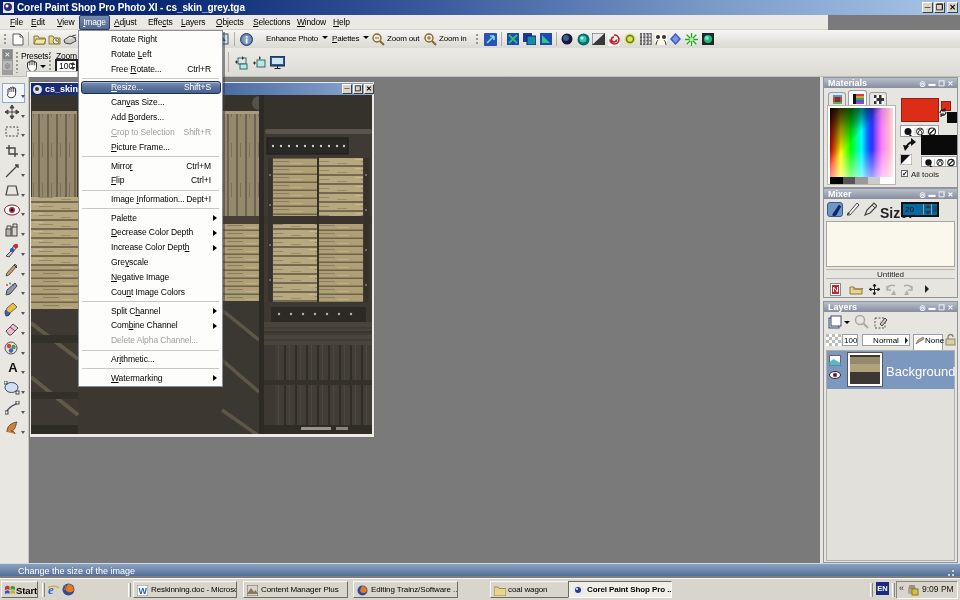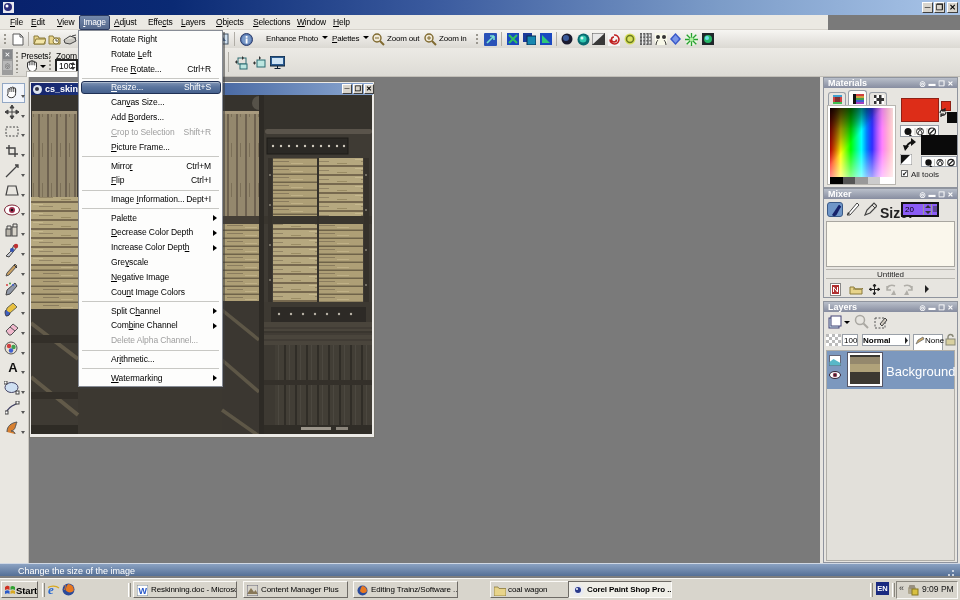--- a/index.html
+++ b/index.html
@@ -52,20 +52,21 @@
 .task{position:absolute;top:2px;height:17px;background:#d8d5cc;border:1px solid;border-color:#fbfaf7 #6e6b66 #6e6b66 #fbfaf7;font-size:8px;letter-spacing:-0.1px;line-height:15px;color:#000;overflow:hidden;white-space:nowrap}
 .tgrip{position:absolute;top:4px;width:3px;height:14px;border-left:1px solid #fff;border-right:1px solid #8a877f}
 </style></head>
 <body>
 <div class="abs" id="titlebar">
   <svg class="abs" style="left:3px;top:2px" width="11" height="11">
       <rect width="11" height="11" fill="#e8e8f0"></rect>
       <circle cx="5" cy="5" r="4" fill="#2a2a7a"></circle>
       <circle cx="4" cy="4" r="1.5" fill="#fff"></circle>
     </svg>
+  <span class="txt">Corel Paint Shop Pro Photo XI - cs_skin_grey.tga</span>
   <span class="capbtn" style="left:922px">─</span>
   <span class="capbtn" style="left:934px">❐</span>
   <span class="capbtn" style="left:947px">✕</span>
 </div>
 <div class="abs" id="menubar">
   <span class="mitem" style="left:10px"><u>F</u>ile</span>
   <span class="mitem" style="left:31px"><u>E</u>dit</span>
   <span class="mitem" style="left:57px"><u>V</u>iew</span>
   <span id="msel"><u>I</u>mage</span>
   <span class="mitem" style="left:114px"><u>A</u>djust</span>
@@ -519,21 +520,21 @@
   </div>
   <svg class="abs" style="left:22px;top:13px" width="14" height="14">
         <path d="M1 13L11 1l2 2L4 13z" fill="#fff" stroke="#444"></path>
         <path d="M1 13l3-1-2-2z" fill="#333"></path>
       </svg>
   <svg class="abs" style="left:40px;top:13px" width="13" height="14">
         <path d="M1 13l2-5 7-7 3 3-7 7z" fill="none" stroke="#444" stroke-width="1.2"></path>
         <path d="M8 3l3 3" stroke="#444"></path>
       </svg>
   <span class="abs" style="left:56px;top:16px;font-size:14px;font-weight:bold;color:#222">Size:</span>
-  <div class="abs" style="left:77px;top:13px;width:38px;height:15px;background:#8b5cf6;border:2px solid #111">
+  <div class="abs" style="left:77px;top:13px;width:38px;height:15px;background:#0369a1;border:2px solid #111">
     <span class="abs" style="left:2px;top:1px;font-size:8px">20</span>
     <div class="abs" style="left:20px;top:0;width:8px;height:11px;border-left:1px solid #999">
       <svg width="8" height="11">
             <path d="M4 1l3 3H1zM4 10L1 7h6z" fill="#333"></path>
           </svg>
     </div>
     <div class="abs" style="left:28px;top:0;width:6px;height:11px;border-left:1px solid #999">
       <svg width="6" height="11">
             <path d="M1 3h4M1 5h4M1 7h4" stroke="#333"></path>
           </svg>
@@ -575,21 +576,21 @@
   <svg class="abs" style="left:30px;top:12px" width="15" height="15">
         <circle cx="6" cy="6" r="4.5" fill="none" stroke="#aaa8a2" stroke-width="1.5"></circle>
         <path d="M9.5 9.5L14 14" stroke="#aaa8a2" stroke-width="2"></path>
       </svg>
   <svg class="abs" style="left:50px;top:13px" width="14" height="14">
         <rect x="1" y="3" width="10" height="10" fill="none" stroke="#555" stroke-dasharray="2 1.5"></rect>
         <path d="M6 9l5-6 2 2-5 6z" fill="#d0cac0" stroke="#444"></path>
       </svg>
   <div class="abs" style="left:2px;top:32px;width:15px;height:12px;background:conic-gradient(#fff 0 25%,#bbb 0 50%,#fff 0 75%,#bbb 0);background-size:6px 6px"></div>
   <div class="abs" style="left:18px;top:32px;width:16px;height:12px;background:#fff;border:1px solid #9aa0a8;font-size:8px;line-height:11px;padding-left:1px">100</div>
-  <div class="abs" style="left:38px;top:32px;width:48px;height:12px;background:#fff;border:1px solid #9aa0a8;font-size:8px;line-height:11px;font-weight:bold;">Normal<svg class="abs" style="left:41px;top:2px" width="5" height="7">
+  <div class="abs" style="left:38px;top:32px;width:48px;height:12px;background:#fff;border:1px solid #9aa0a8;font-size:8px;line-height:11px;font-weight:normal;text-align:center">Normal<svg class="abs" style="left:41px;top:2px" width="5" height="7">
           <path d="M1 0l3 3.5L1 7z" fill="#222"></path>
         </svg></div>
   <div class="abs" style="left:89px;top:32px;width:30px;height:24px;background:#fff;border:1px solid #9aa0a8;font-size:8px;line-height:11px">
         <svg class="abs" style="left:1px;top:1px" width="10" height="9">
           <path d="M1 8l2-4 5-3 1 2-5 3z" fill="#c8a868" stroke="#666" stroke-width=".7"></path>
         </svg>
         <span class="abs" style="left:11px">None</span>
       </div>
   <svg class="abs" style="left:121px;top:31px" width="12" height="13">
         <rect x="1" y="6" width="9" height="6" fill="#d8d0a0" stroke="#887"></rect>

